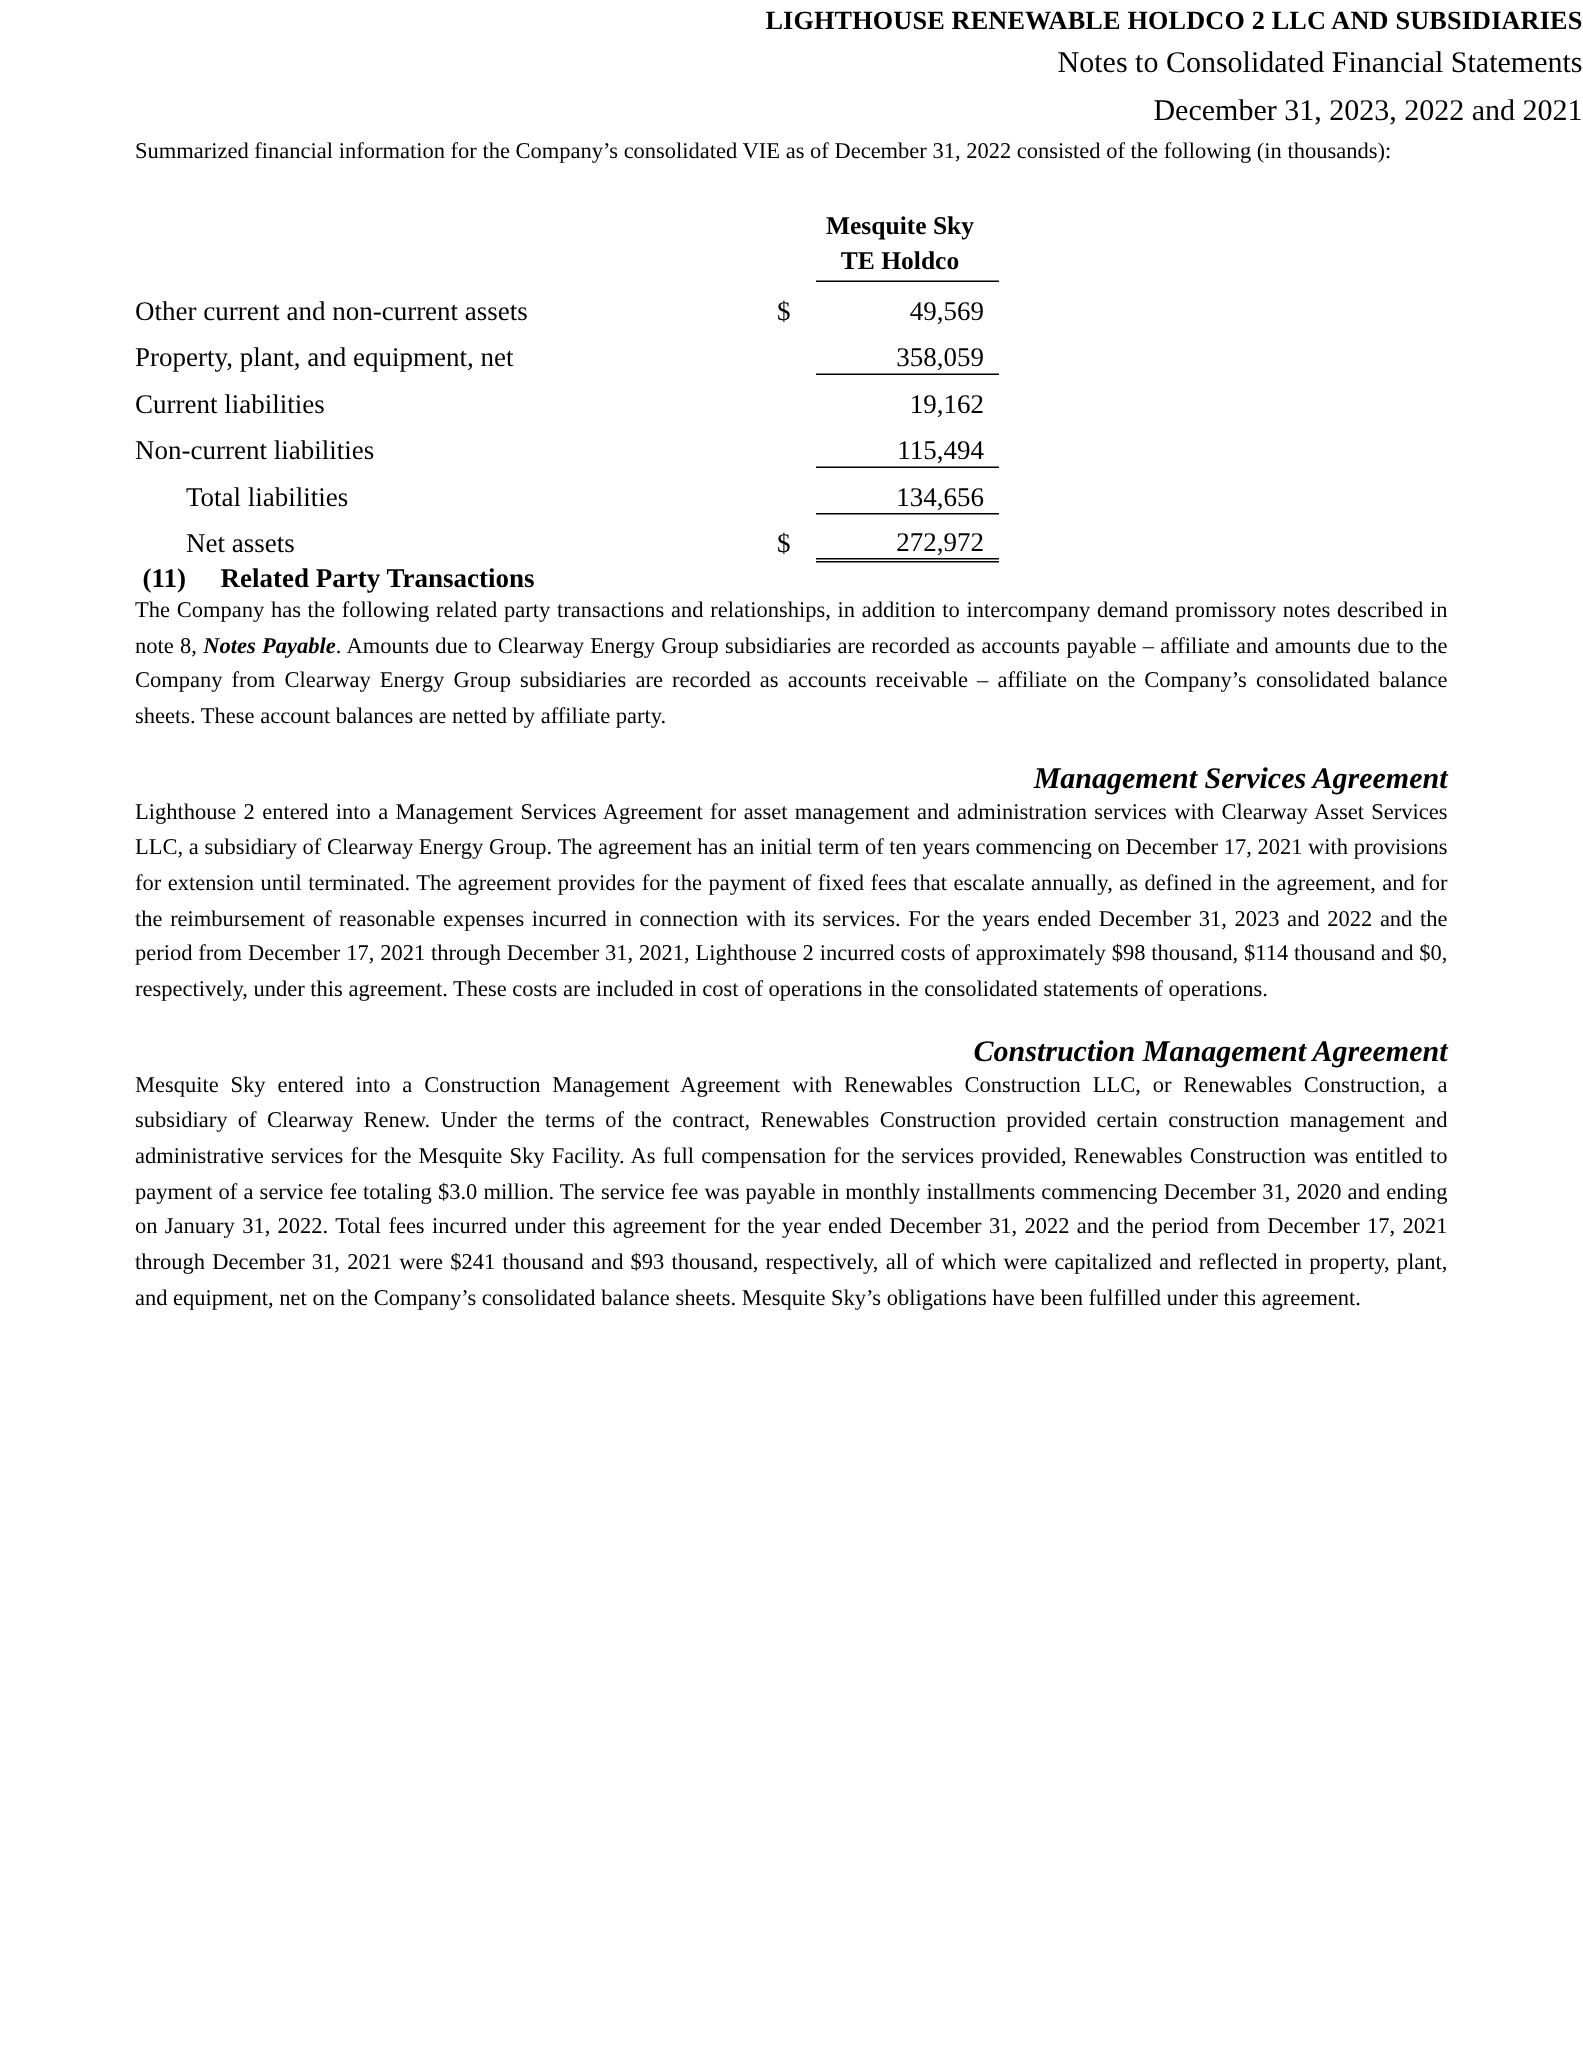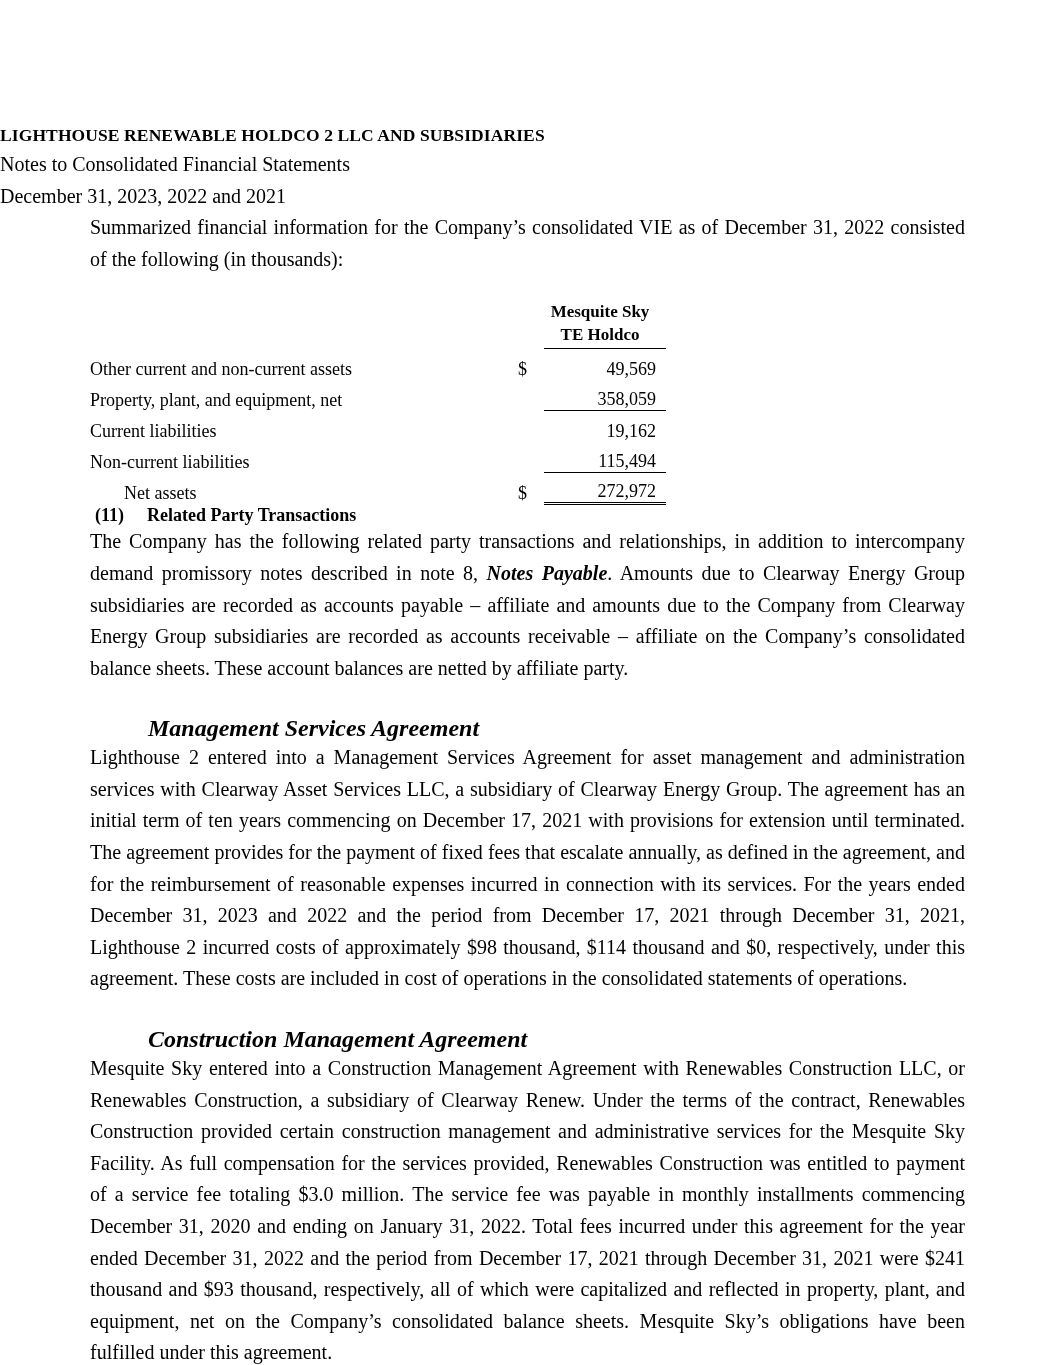--- a/index.html
+++ b/index.html
@@ -15,41 +15,40 @@
     position: relative;
   }
   .page {
     width: 1055px;
     height: 1365px;
     box-sizing: border-box;
     padding: 0;
     position: relative;
   }
   .header {
-    text-align: left;
-    margin-top: 122px;
+    text-align: right;
   }
   .header .line1 {
     font-weight: bold;
     font-size: 17.5px;
     letter-spacing: 0.1px;
     line-height: 1.5;
   }
   .header .line2,
   .header .line3 {
     font-size: 20px;
     line-height: 1.6;
   }
 
   .body-area {
     margin: 0 90px 0 90px;
   }
 
   p.para {
-    font-size: 20px;
+    font-size: 15px;
     line-height: 1.58;
     text-align: justify;
     text-justify: inter-word;
     margin: 0 0 0 0;
   }
 
   .intro {
     margin-top: 52px;
     margin-left: 58px;
     margin-right: 2px;
@@ -110,25 +109,26 @@
     margin-left: 5px;
   }
   .section-title { }
 
   .blk {
     margin-top: 18px;
     margin-left: 58px;
     margin-right: 2px;
   }
   .sub-head {
-    margin-top: 31px;
+    margin-top: 17px;
     margin-left: 58px;
     font-weight: bold;
     font-style: italic;
-    font-size: 24px;
+    font-size: 20px;
+    text-align: right;
   }
   .ital { font-style: italic; font-weight: bold; }
 </style>
 </head>
 <body>
 
 <div class="page">
 
   <div class="header">
     <div class="line1">LIGHTHOUSE RENEWABLE HOLDCO 2 LLC AND SUBSIDIARIES</div>
@@ -169,20 +169,25 @@
         <td class="col-dollar"></td>
         <td class="col-num">19,162</td>
       </tr>
 
       <tr class="rowh">
         <td class="col-label">Non-current liabilities</td>
         <td class="col-dollar"></td>
         <td class="col-num bb">115,494</td>
       </tr>
 
+      <tr class="rowh">
+        <td class="col-label indent1">Total liabilities</td>
+        <td class="col-dollar"></td>
+        <td class="col-num bb">134,656</td>
+      </tr>
 
       <tr class="rowh">
         <td class="col-label indent1">Net assets</td>
         <td class="col-dollar">$</td>
         <td class="col-num dbl-bottom">272,972</td>
       </tr>
     </tbody>
       </table>
 
     <div class="section-head">

